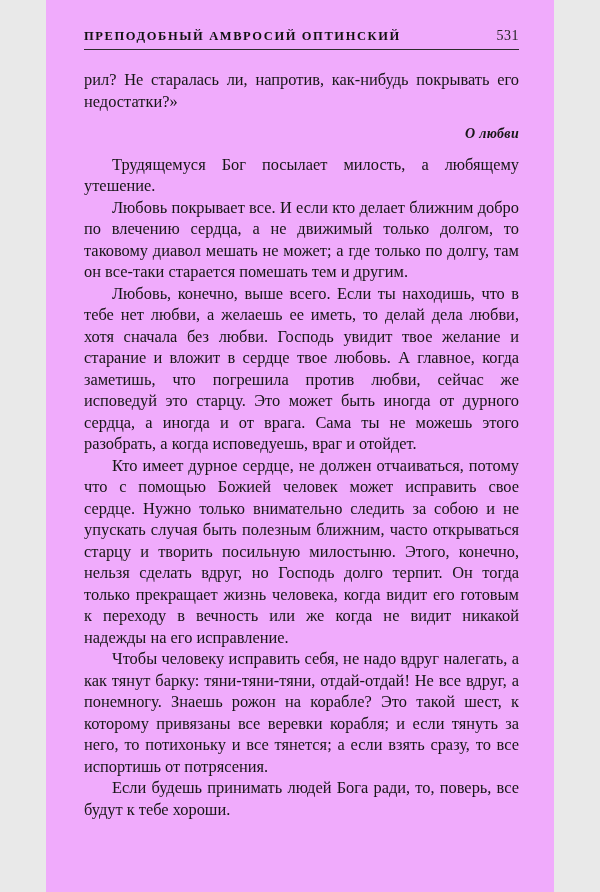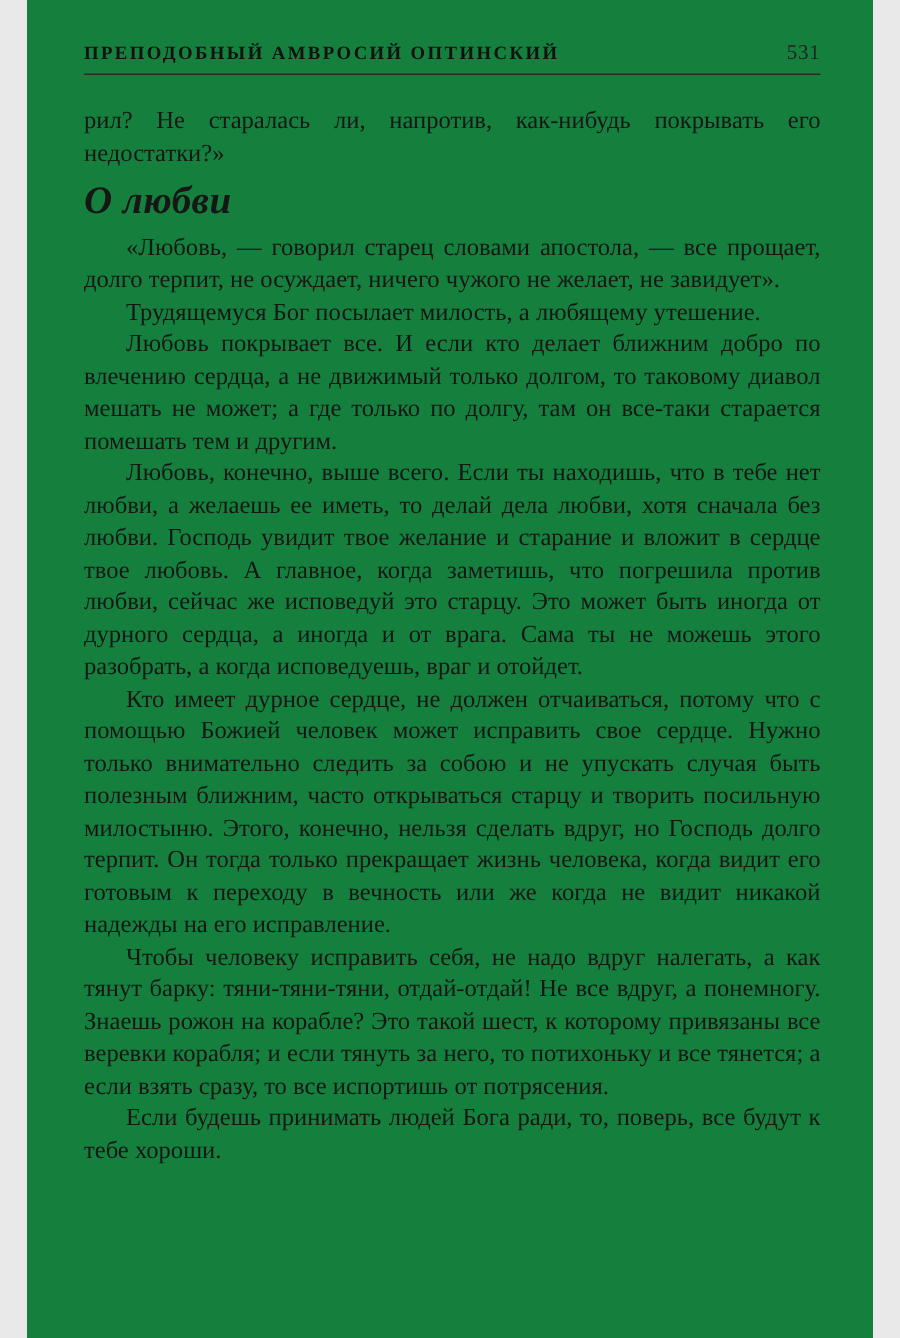--- a/index.html
+++ b/index.html
@@ -2,24 +2,24 @@
 <html lang="ru"><head>
 <meta charset="utf-8">
 <style>
   html, body {
     margin: 0;
     padding: 0;
     background: #e9e9e9;
   }
   .page {
     position: relative;
-    width: 564px;
+    width: 508px;
     height: 892px;
     margin: 0 auto;
-    background: #15803d;
+    background: #f0abfc;
     box-sizing: border-box;
     padding: 28px 35px 18px 38px;
     overflow: hidden;
     font-family: "Liberation Serif", "DejaVu Serif", serif;
     color: #161616;
   }
   .running-header {
     display: flex;
     justify-content: space-between;
     align-items: baseline;
@@ -46,22 +46,22 @@
   .para {
     margin: 0;
     text-indent: 28px;
   }
   .para.no-indent {
     text-indent: 0;
   }
   .section-title {
     font-style: italic;
     font-weight: 600;
-    font-size: 26px;
-    text-align: left;
+    font-size: 14px;
+    text-align: right;
     margin: 11px 0 9px 0;
     text-indent: 0;
     letter-spacing: 0.3px;
   }
 </style>
 </head>
 <body>
 
 <div class="page">
 
@@ -69,21 +69,20 @@
     <span class="running-title">ПРЕПОДОБНЫЙ АМВРОСИЙ ОПТИНСКИЙ</span>
     <span class="page-number">531</span>
   </header>
 
   <main class="body-text">
 
     <p class="para no-indent">рил? Не старалась ли, напротив, как-нибудь покрывать его недостатки?»</p>
 
     <h2 class="section-title">О любви</h2>
 
-    <p class="para">«Любовь, — говорил старец словами апостола, — все прощает, долго терпит, не осуждает, ничего чужого не желает, не завидует».</p>
     <p class="para">Трудящемуся Бог посылает милость, а любящему утешение.</p>
     <p class="para">Любовь покрывает все. И если кто делает ближним добро по влечению сердца, а не движимый только долгом, то таковому диавол мешать не может; а где только по долгу, там он все-таки старается помешать тем и другим.</p>
     <p class="para">Любовь, конечно, выше всего. Если ты находишь, что в тебе нет любви, а желаешь ее иметь, то делай дела любви, хотя сначала без любви. Господь увидит твое желание и старание и вложит в сердце твое любовь. А главное, когда заметишь, что погрешила против любви, сейчас же исповедуй это старцу. Это может быть иногда от дурного сердца, а иногда и от врага. Сама ты не можешь этого разобрать, а когда исповедуешь, враг и отойдет.</p>
     <p class="para">Кто имеет дурное сердце, не должен отчаиваться, потому что с помощью Божией человек может исправить свое сердце. Нужно только внимательно следить за собою и не упускать случая быть полезным ближним, часто открываться старцу и творить посильную милостыню. Этого, конечно, нельзя сделать вдруг, но Господь долго терпит. Он тогда только прекращает жизнь человека, когда видит его готовым к переходу в вечность или же когда не видит никакой надежды на его исправление.</p>
     <p class="para">Чтобы человеку исправить себя, не надо вдруг налегать, а как тянут барку: тяни-тяни-тяни, отдай-отдай! Не все вдруг, а понемногу. Знаешь рожон на корабле? Это такой шест, к которому привязаны все веревки корабля; и если тянуть за него, то потихоньку и все тянется; а если взять сразу, то все испортишь от потрясения.</p>
     <p class="para">Если будешь принимать людей Бога ради, то, поверь, все будут к тебе хороши.</p>
 
   </main>
 
 </div>

